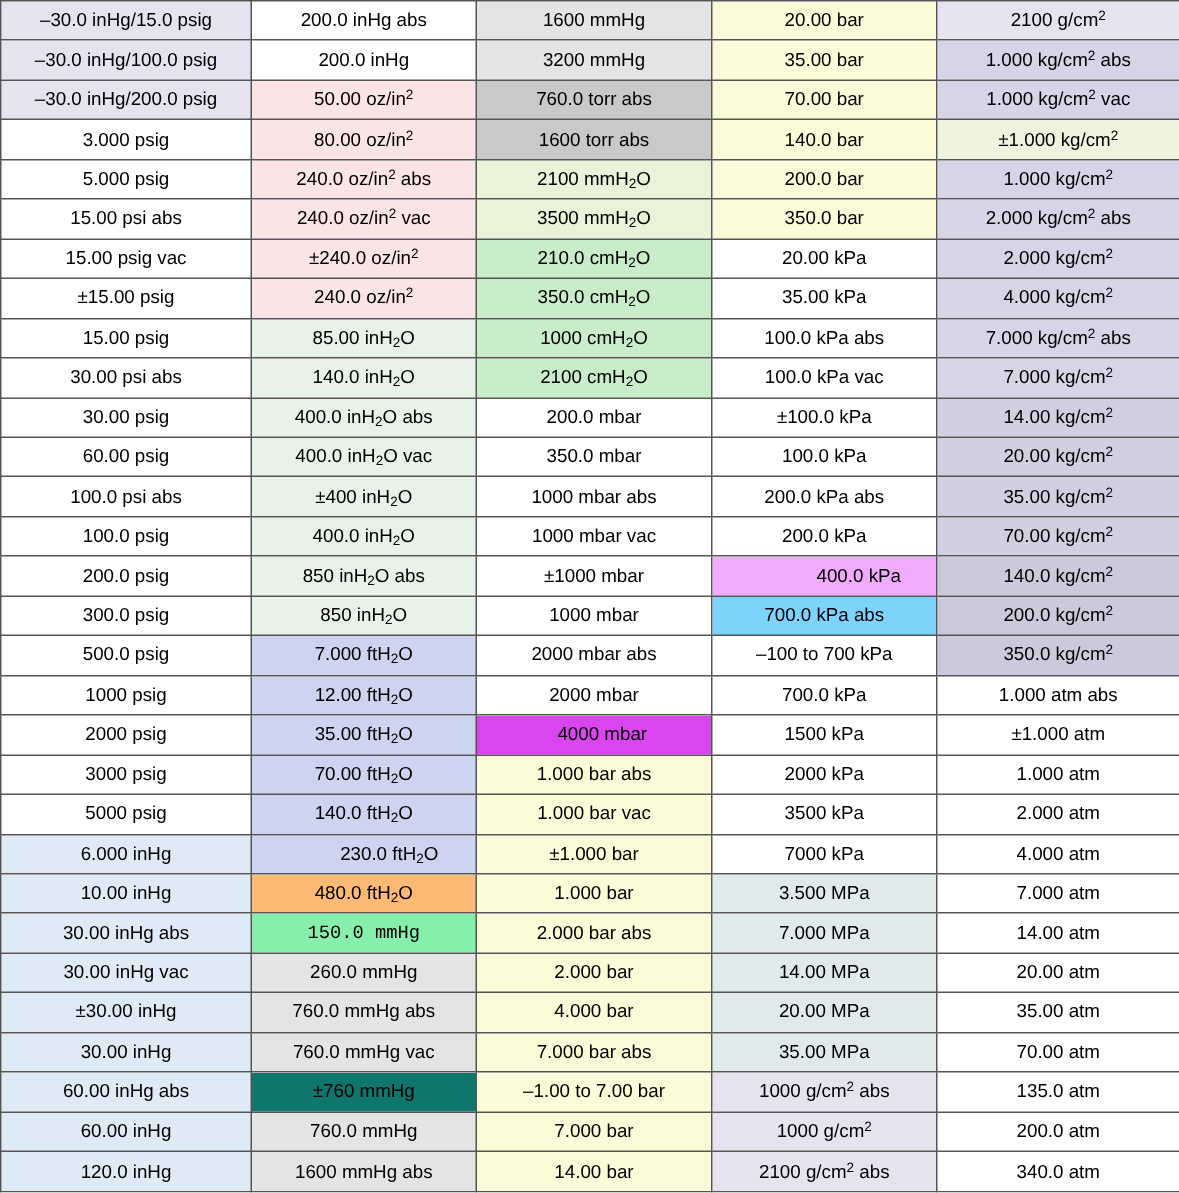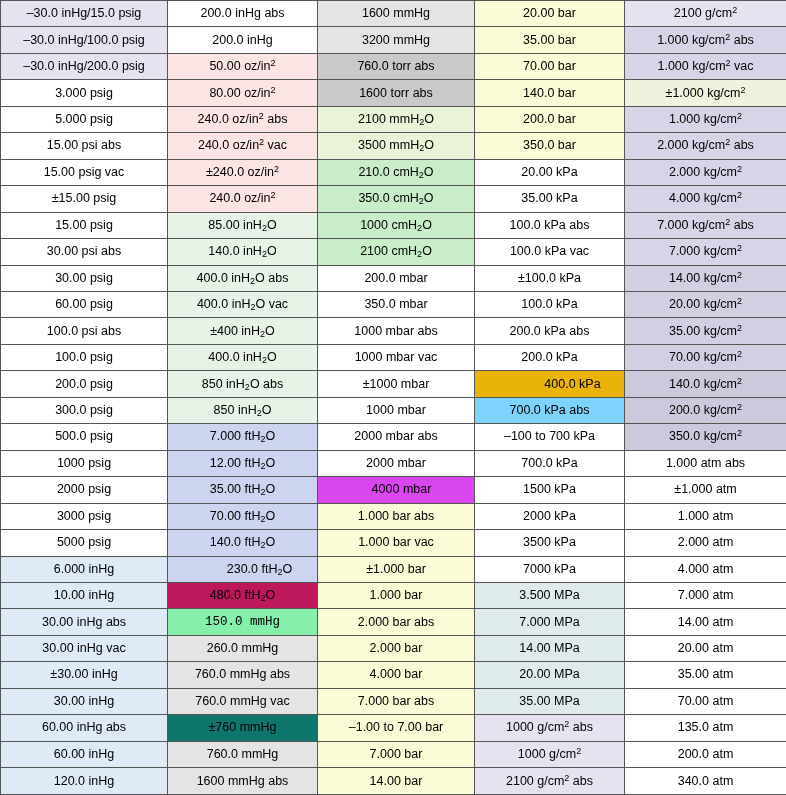--- a/index.html
+++ b/index.html
@@ -147,21 +147,21 @@
         <td style="background: rgb(255, 255, 255);">100.0 psig</td>
         <td style="background: rgb(232, 243, 232);">400.0 inH<sub>2</sub>O</td>
         <td style="background: rgb(255, 255, 255);">1000 mbar vac</td>
         <td style="background: rgb(255, 255, 255);">200.0 kPa</td>
         <td style="background: rgb(211, 207, 227);">70.00 kg/cm<sup>2</sup></td>
       </tr>
       <tr>
         <td style="background: rgb(255, 255, 255);">200.0 psig</td>
         <td style="background: rgb(232, 243, 232);">850 inH<sub>2</sub>O abs</td>
         <td style="background: rgb(255, 255, 255);">±1000 mbar</td>
-        <td style="background: #eab308; padding-left: 48px;">400.0 kPa</td>
+        <td style="background: #f0abfc; padding-left: 48px;">400.0 kPa</td>
         <td style="background: rgb(205, 201, 221);">140.0 kg/cm<sup>2</sup></td>
       </tr>
       <tr>
         <td style="background: rgb(255, 255, 255);">300.0 psig</td>
         <td style="background: rgb(232, 243, 232);">850 inH<sub>2</sub>O</td>
         <td style="background: rgb(255, 255, 255);">1000 mbar</td>
         <td style="background: #7dd3fc;">700.0 kPa abs</td>
         <td style="background: rgb(205, 201, 221);">200.0 kg/cm<sup>2</sup></td>
       </tr>
       <tr>
@@ -201,21 +201,21 @@
       </tr>
       <tr>
         <td style="background: rgb(223, 234, 247);">6.000 inHg</td>
         <td style="background: rgb(204, 212, 240); padding-left: 36px;">230.0 ftH<sub>2</sub>O</td>
         <td style="background: rgb(251, 251, 216);">±1.000 bar</td>
         <td style="background: rgb(255, 255, 255);">7000 kPa</td>
         <td style="background: rgb(255, 255, 255);">4.000 atm</td>
       </tr>
       <tr>
         <td style="background: rgb(223, 234, 247);">10.00 inHg</td>
-        <td style="background: #be185d;">480.0 ftH<sub>2</sub>O</td>
+        <td style="background: #fdba74;">480.0 ftH<sub>2</sub>O</td>
         <td style="background: rgb(251, 251, 216);">1.000 bar</td>
         <td style="background: rgb(223, 234, 234);">3.500 MPa</td>
         <td style="background: rgb(255, 255, 255);">7.000 atm</td>
       </tr>
       <tr>
         <td style="background: rgb(223, 234, 247);">30.00 inHg abs</td>
         <td style="background: #86efac; font-family: Liberation Mono, monospace;">150.0 mmHg</td>
         <td style="background: rgb(251, 251, 216);">2.000 bar abs</td>
         <td style="background: rgb(223, 234, 234);">7.000 MPa</td>
         <td style="background: rgb(255, 255, 255);">14.00 atm</td>

